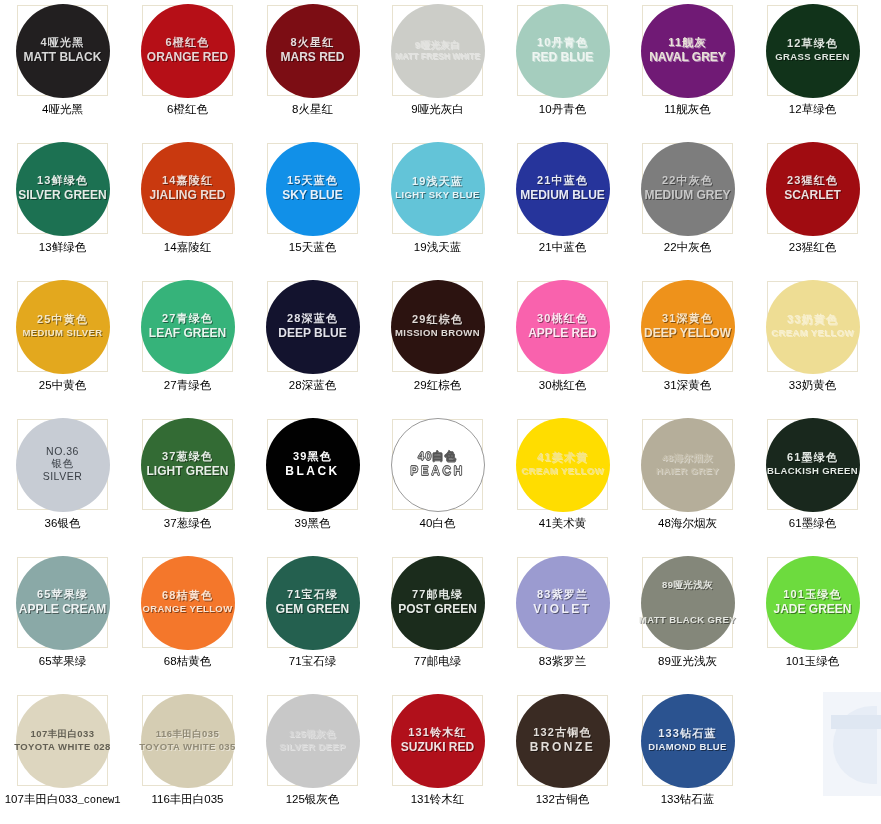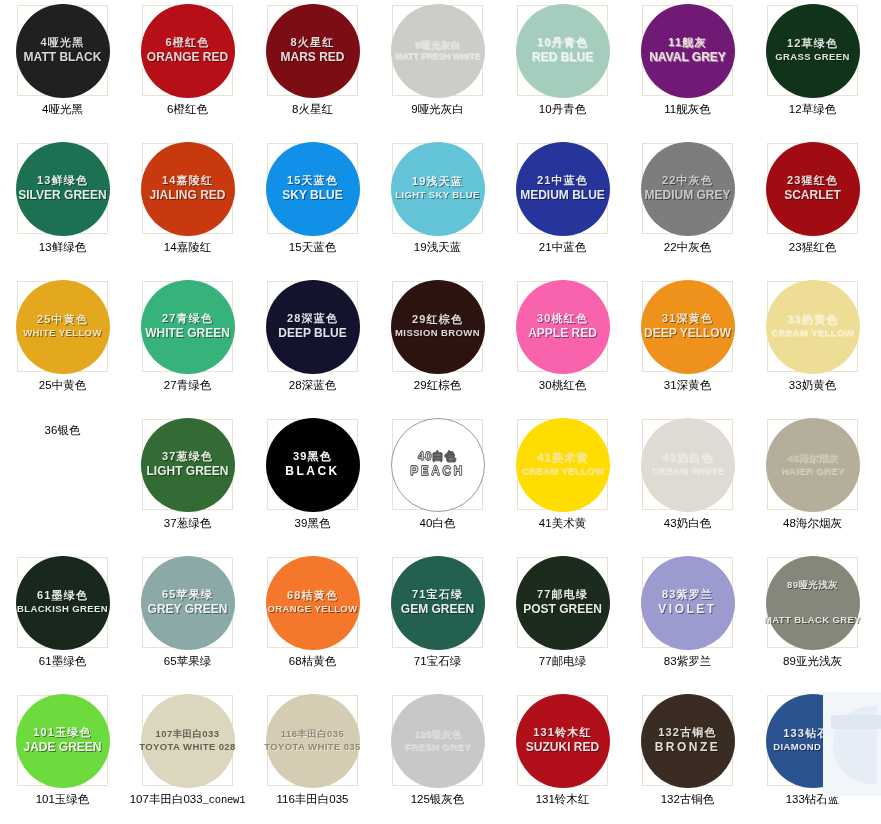--- a/index.html
+++ b/index.html
@@ -285,30 +285,30 @@
           <span class="disc-line line-cn emboss-light">23猩红色</span>
           <span class="disc-line line-en emboss-light">SCARLET</span>
         </div>
       </div>
       <div class="swatch-caption"><span>23猩红色</span></div>
     </div>
     <div class="swatch-cell">
       <div class="swatch-tile">
         <div class="swatch-disc" style="background: rgb(227, 168, 30); color: rgb(245, 231, 198);">
           <span class="disc-line line-cn emboss-light">25中黄色</span>
-          <span class="disc-line line-en small emboss-light">WHITE YELLOW</span>
+          <span class="disc-line line-en small emboss-light">MEDIUM SILVER</span>
         </div>
       </div>
       <div class="swatch-caption"><span>25中黄色</span></div>
     </div>
     <div class="swatch-cell">
       <div class="swatch-tile">
         <div class="swatch-disc" style="background: rgb(54, 179, 122); color: rgb(233, 245, 238);">
           <span class="disc-line line-cn emboss-light">27青绿色</span>
-          <span class="disc-line line-en emboss-light">WHITE GREEN</span>
+          <span class="disc-line line-en emboss-light">LEAF GREEN</span>
         </div>
       </div>
       <div class="swatch-caption"><span>27青绿色</span></div>
     </div>
     <div class="swatch-cell">
       <div class="swatch-tile">
         <div class="swatch-disc" style="background: rgb(19, 19, 46); color: rgb(226, 226, 234);">
           <span class="disc-line line-cn emboss-light">28深蓝色</span>
           <span class="disc-line line-en emboss-light">DEEP BLUE</span>
         </div>
@@ -345,20 +345,27 @@
     <div class="swatch-cell">
       <div class="swatch-tile">
         <div class="swatch-disc" style="background: rgb(238, 221, 148); color: rgb(248, 240, 207);">
           <span class="disc-line line-cn emboss-dark">33奶黄色</span>
           <span class="disc-line line-en small emboss-dark">CREAM YELLOW</span>
         </div>
       </div>
       <div class="swatch-caption"><span>33奶黄色</span></div>
     </div>
     <div class="swatch-cell">
+      <div class="swatch-tile">
+        <div class="swatch-disc disc-3line" style="background: rgb(199, 204, 212); color: rgb(58, 63, 70);">
+          <span class="disc-line line-cn">NO.36</span>
+          <span class="disc-line line-mid">银色</span>
+          <span class="disc-line line-en">SILVER</span>
+        </div>
+      </div>
       <div class="swatch-caption"><span>36银色</span></div>
     </div>
     <div class="swatch-cell">
       <div class="swatch-tile">
         <div class="swatch-disc" style="background: rgb(51, 107, 52); color: rgb(230, 238, 230);">
           <span class="disc-line line-cn emboss-light">37葱绿色</span>
           <span class="disc-line line-en emboss-light">LIGHT GREEN</span>
         </div>
       </div>
       <div class="swatch-caption"><span>37葱绿色</span></div>
@@ -385,50 +392,41 @@
       <div class="swatch-tile">
         <div class="swatch-disc" style="background: rgb(255, 221, 0); color: rgb(243, 227, 138);">
           <span class="disc-line line-cn emboss-dark">41美术黄</span>
           <span class="disc-line line-en small emboss-dark">CREAM YELLOW</span>
         </div>
       </div>
       <div class="swatch-caption"><span>41美术黄</span></div>
     </div>
     <div class="swatch-cell">
       <div class="swatch-tile">
-        <div class="swatch-disc" style="background: rgb(222, 219, 210); color: rgb(233, 230, 222);">
-          <span class="disc-line line-cn emboss-dark">43奶白色</span>
-          <span class="disc-line line-en small emboss-dark">CREAM WHITE</span>
-        </div>
-      </div>
-      <div class="swatch-caption"><span>43奶白色</span></div>
-    </div>
-    <div class="swatch-cell">
-      <div class="swatch-tile">
         <div class="swatch-disc" style="background: rgb(181, 174, 154); color: rgb(196, 189, 169);">
           <span class="disc-line line-cn small emboss-dark">48海尔烟灰</span>
           <span class="disc-line line-en small emboss-dark">HAIER GREY</span>
         </div>
       </div>
       <div class="swatch-caption"><span>48海尔烟灰</span></div>
     </div>
     <div class="swatch-cell">
       <div class="swatch-tile">
         <div class="swatch-disc" style="background: rgb(25, 40, 29); color: rgb(228, 234, 229);">
           <span class="disc-line line-cn emboss-light">61墨绿色</span>
           <span class="disc-line line-en small emboss-light">BLACKISH GREEN</span>
         </div>
       </div>
       <div class="swatch-caption"><span>61墨绿色</span></div>
     </div>
     <div class="swatch-cell">
       <div class="swatch-tile">
         <div class="swatch-disc" style="background: rgb(138, 169, 167); color: rgb(238, 243, 243);">
           <span class="disc-line line-cn emboss-light">65苹果绿</span>
-          <span class="disc-line line-en emboss-light">GREY GREEN</span>
+          <span class="disc-line line-en emboss-light">APPLE CREAM</span>
         </div>
       </div>
       <div class="swatch-caption"><span>65苹果绿</span></div>
     </div>
     <div class="swatch-cell">
       <div class="swatch-tile">
         <div class="swatch-disc" style="background: rgb(244, 119, 43); color: rgb(251, 228, 210);">
           <span class="disc-line line-cn emboss-light">68桔黄色</span>
           <span class="disc-line line-en small emboss-light">ORANGE YELLOW</span>
         </div>
@@ -495,21 +493,21 @@
           <span class="disc-line line-cn small emboss-dark">116丰田白035</span>
           <span class="disc-line line-en small emboss-dark">TOYOTA WHITE 035</span>
         </div>
       </div>
       <div class="swatch-caption"><span>116丰田白035</span></div>
     </div>
     <div class="swatch-cell">
       <div class="swatch-tile">
         <div class="swatch-disc" style="background: rgb(200, 200, 200); color: rgb(214, 214, 214);">
           <span class="disc-line line-cn small emboss-dark">125银灰色</span>
-          <span class="disc-line line-en small emboss-dark">FRESH GREY</span>
+          <span class="disc-line line-en small emboss-dark">SILVER DEEP</span>
         </div>
       </div>
       <div class="swatch-caption"><span>125银灰色</span></div>
     </div>
     <div class="swatch-cell">
       <div class="swatch-tile">
         <div class="swatch-disc" style="background: rgb(177, 16, 27); color: rgb(242, 225, 226);">
           <span class="disc-line line-cn emboss-light">131铃木红</span>
           <span class="disc-line line-en emboss-light">SUZUKI RED</span>
         </div>

